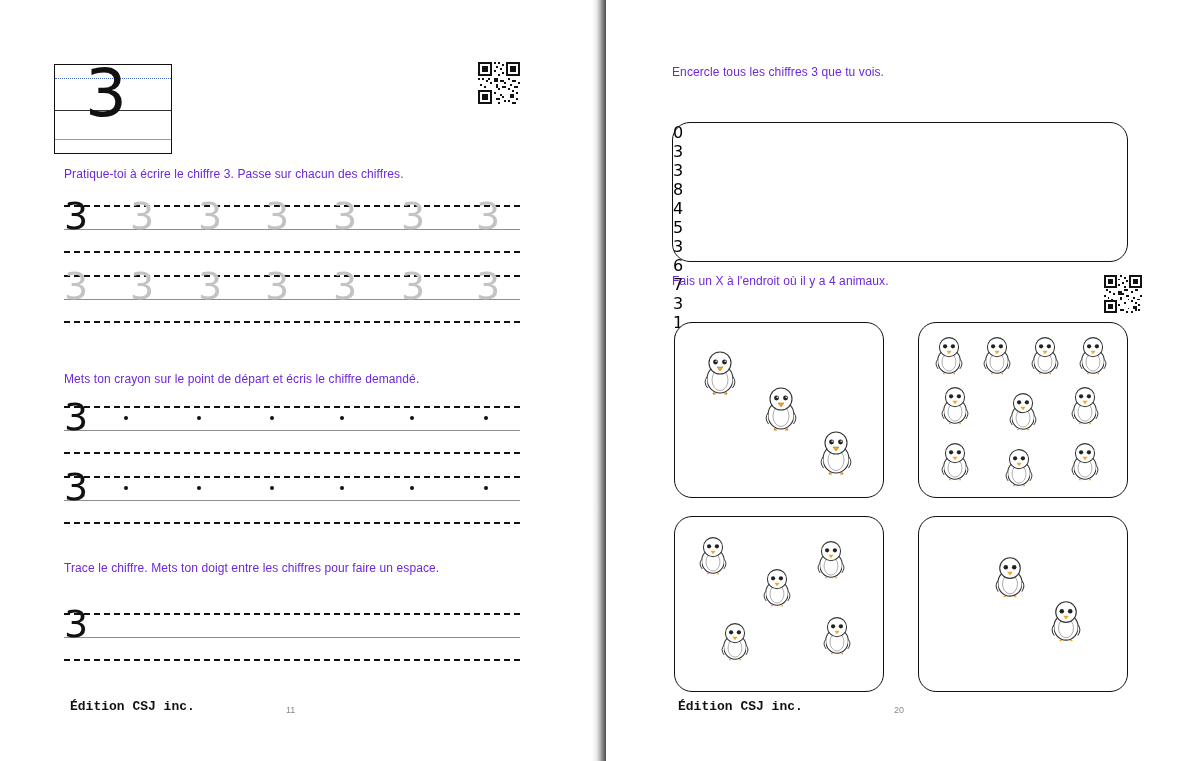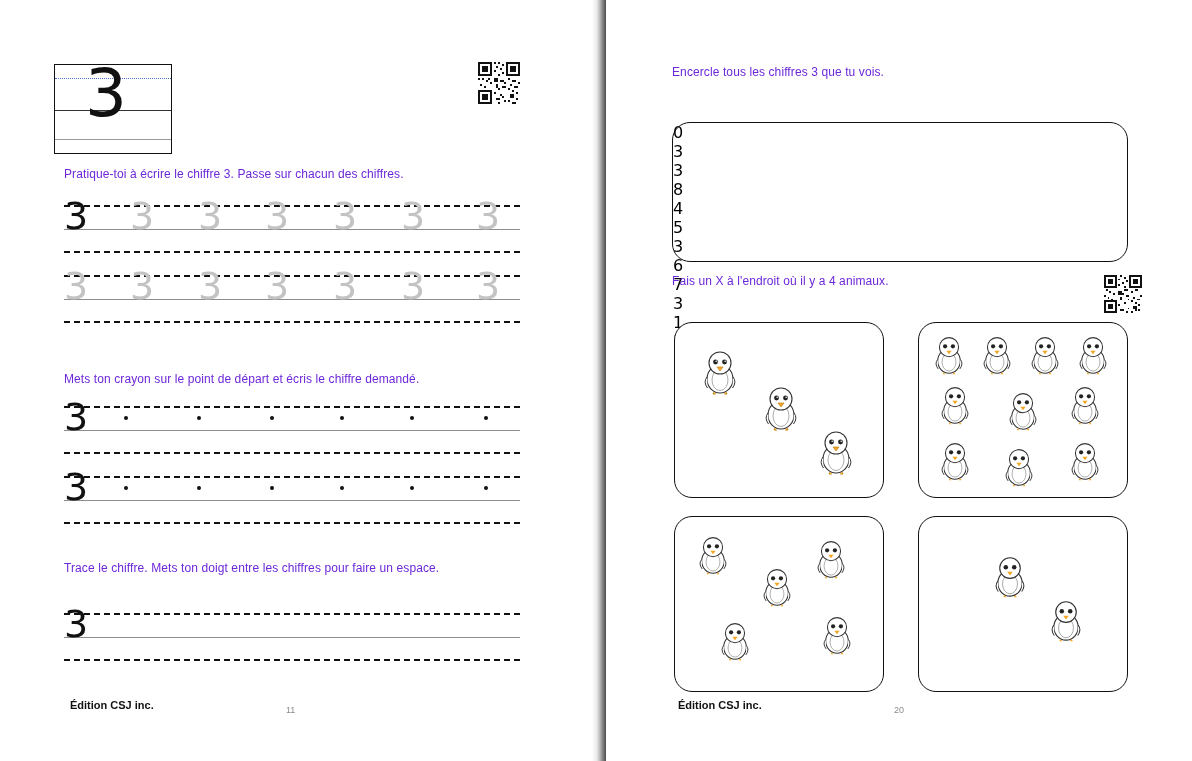--- a/index.html
+++ b/index.html
@@ -19,24 +19,24 @@
 
   .instr {
     font-family:Liberation Sans, sans-serif;
     font-size:12px;
     color:#6d28d9;
     letter-spacing:0.1px;
     white-space:nowrap;
   }
   .footer-note {
     position:absolute;
-    font-size:11px;
+    font-size:13px;
     color:#111;
     font-weight:bold;
-    font-family:Liberation Sans, sans-serif;
+    font-family:Liberation Mono, monospace;
   }
   .folio {
     position:absolute;
     font-size:9px;
     color:#8a8a8a;
     font-family:"Liberation Sans", sans-serif;
   }
 
   
   .model-box {

